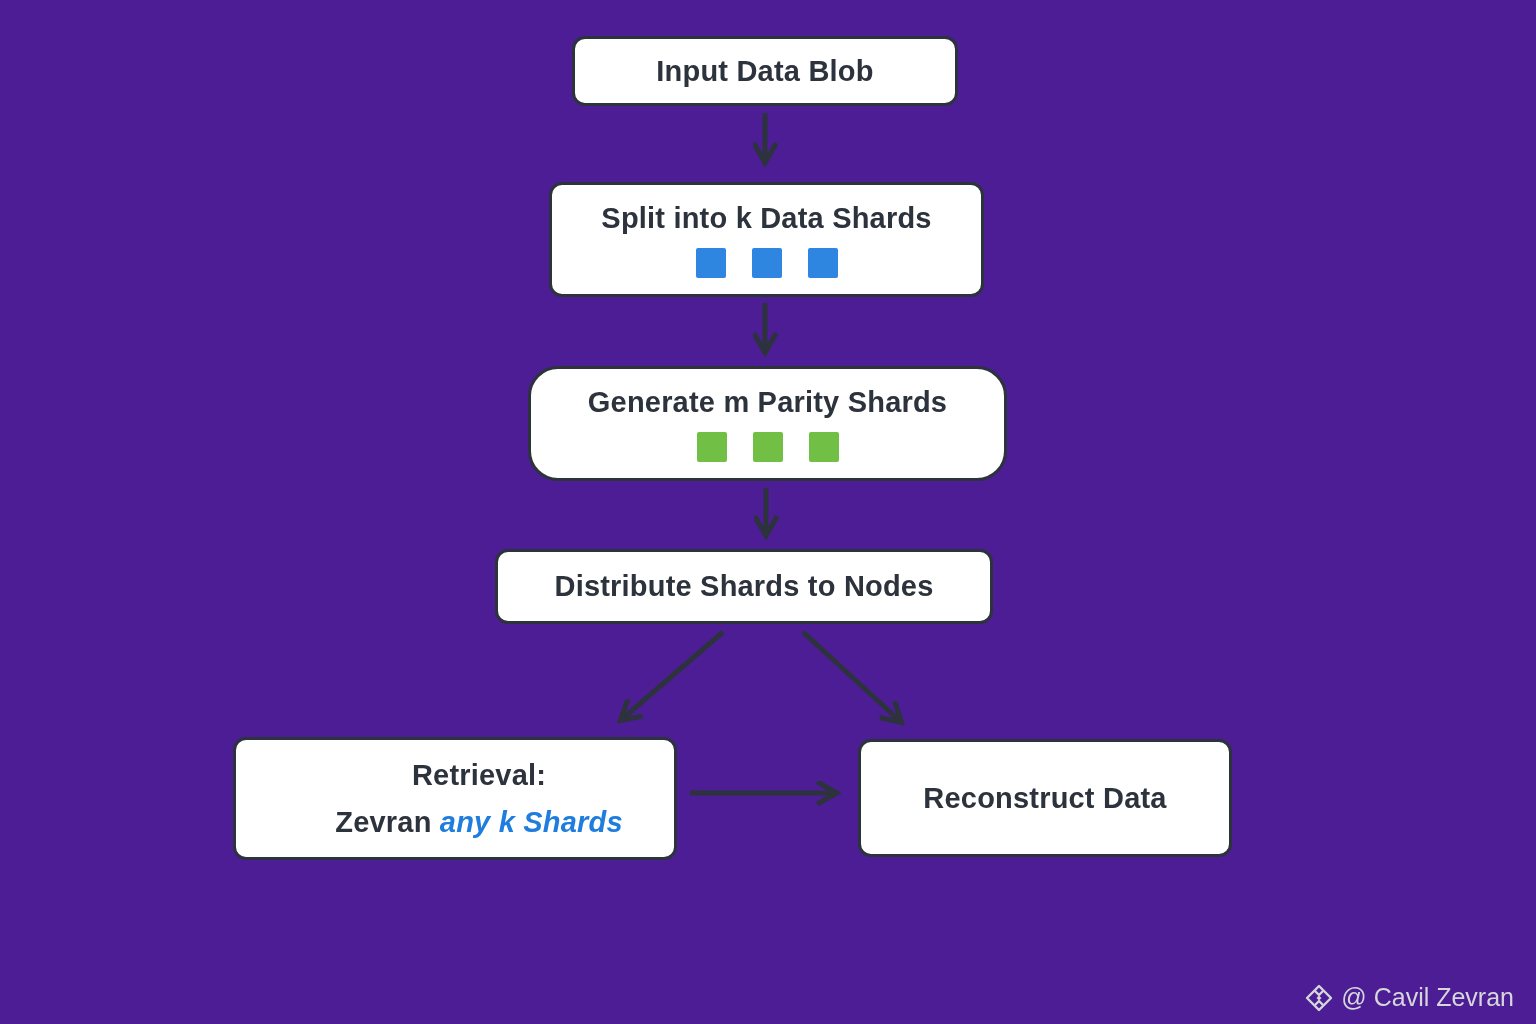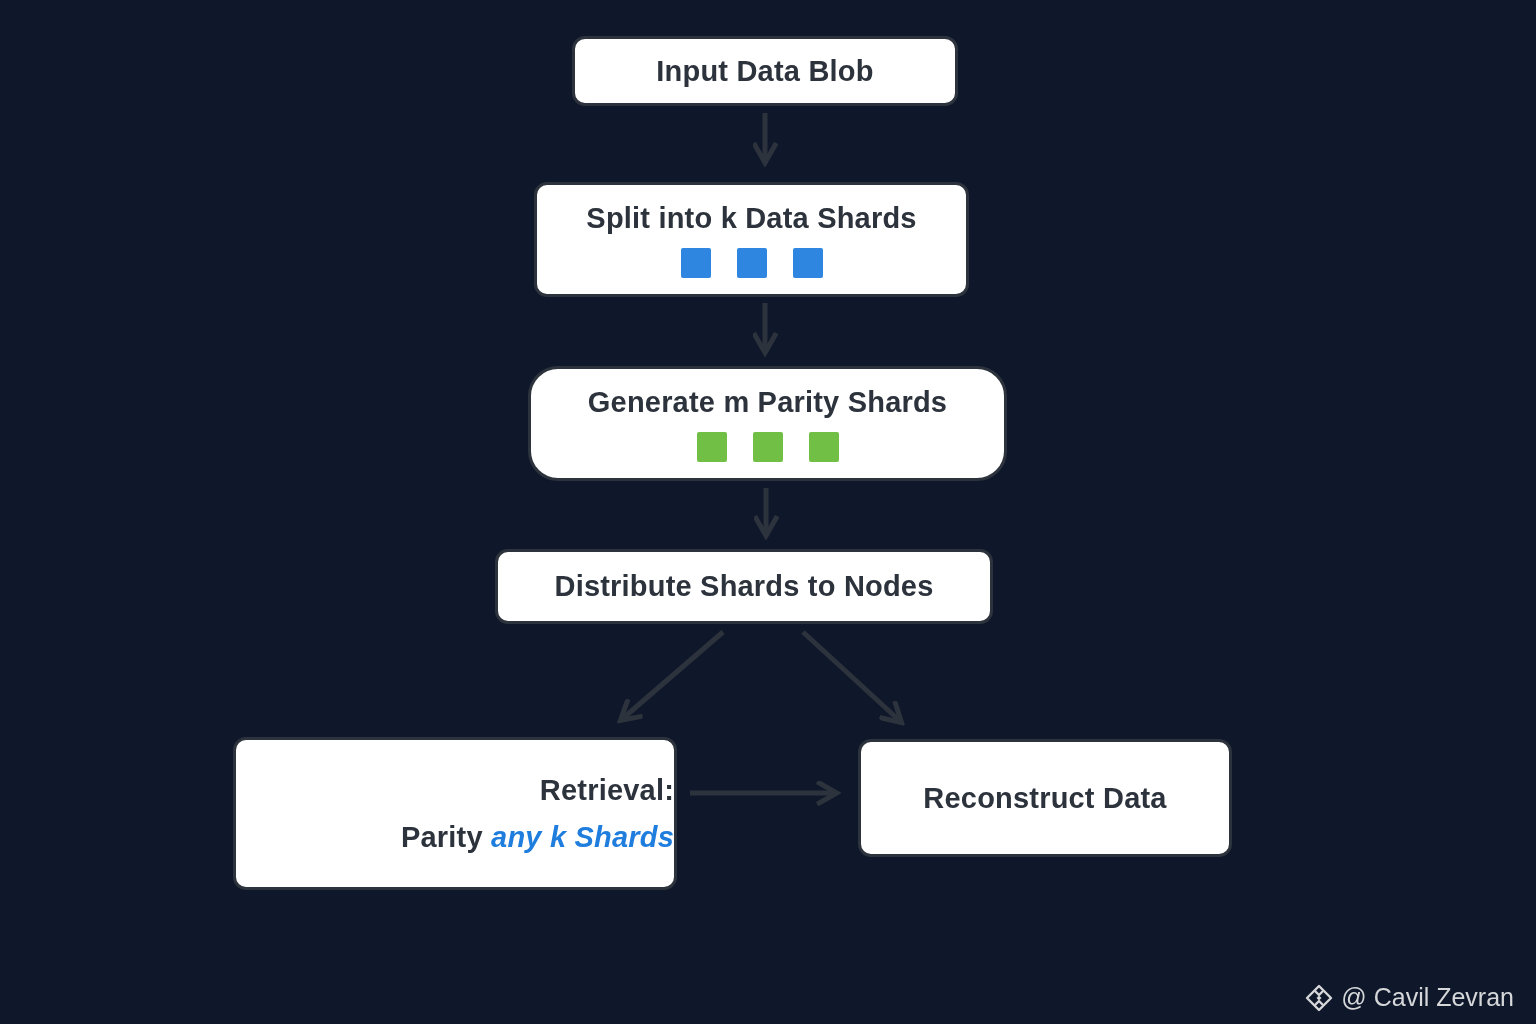--- a/index.html
+++ b/index.html
@@ -4,21 +4,21 @@
 <style>
   html, body {
     margin: 0;
     padding: 0;
     background: #ffffff;
   }
   .canvas {
     position: relative;
     width: 1536px;
     height: 1024px;
-    background: #0f172a;
+    background: #4c1d95;
     overflow: hidden;
     font-family: "Liberation Sans", sans-serif;
   }
   .arrow-layer {
     position: absolute;
     left: 0;
     top: 0;
     width: 1536px;
     height: 1024px;
     pointer-events: none;
@@ -43,26 +43,26 @@
     display: flex;
     gap: 26px;
     margin-top: 13px;
   }
   .shard-sq {
     width: 30px;
     height: 30px;
     border-radius: 2px;
   }
   .node-input       { left: 572px; top: 36px;  width: 386px; height: 70px; }
-  .node-split       { left: 534px; top: 182px; width: 435px; height: 115px; }
+  .node-split       { left: 549px; top: 182px; width: 435px; height: 115px; }
   .node-parity      { left: 528px; top: 366px; width: 479px; height: 115px; border-radius: 30px; }
   .node-distribute  { left: 495px; top: 549px; width: 498px; height: 75px; }
   .node-retrieval   {
-    left: 233px; top: 737px; width: 444px; height: 153px;
-    align-items: flex-end;
+    left: 233px; top: 737px; width: 444px; height: 123px;
+    align-items: center;
     padding-left: 48px;
     line-height: 1.6;
   }
   .node-reconstruct { left: 858px; top: 739px; width: 374px; height: 118px; }
   .highlight-blue { color: #1f7dde; font-style: italic; }
   .watermark {
     position: absolute;
     right: 22px;
     bottom: 12px;
     display: flex;
@@ -117,21 +117,21 @@
         <div class="shard-sq" style="background: rgb(113, 191, 69);"></div>
       </div>
   </div>
 
   <div class="node node-distribute">
     <span>Distribute Shards to Nodes</span>
   </div>
 
   <div class="node node-retrieval">
     <span>Retrieval:</span>
-    <span><span>Parity </span><span class="highlight-blue">any k Shards</span></span>
+    <span><span>Zevran </span><span class="highlight-blue">any k Shards</span></span>
   </div>
 
   <div class="node node-reconstruct">
     <span>Reconstruct Data</span>
   </div>
 
   <div class="watermark">
     <span>
       <svg width="28" height="28" viewBox="0 0 28 28">
         <g fill="none" stroke="#d5d7d9" stroke-width="2.4" stroke-linejoin="round">

